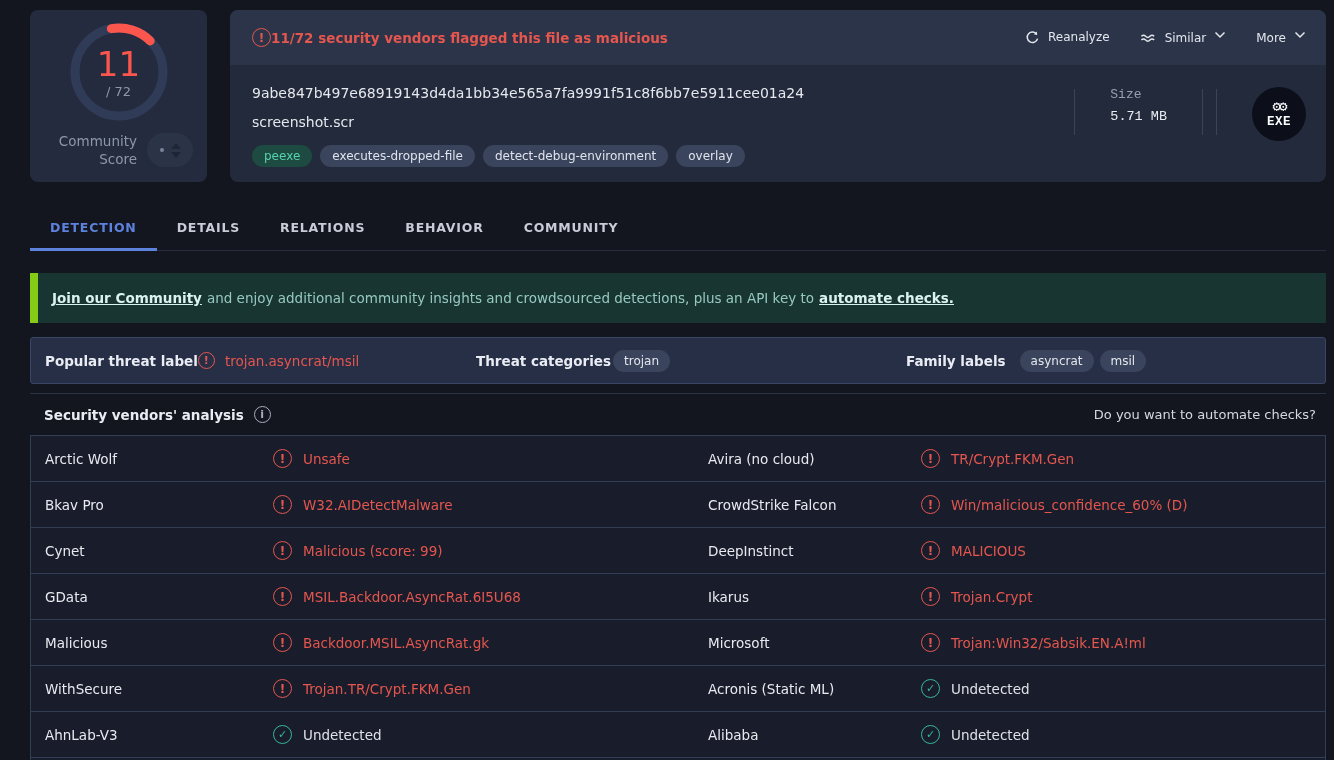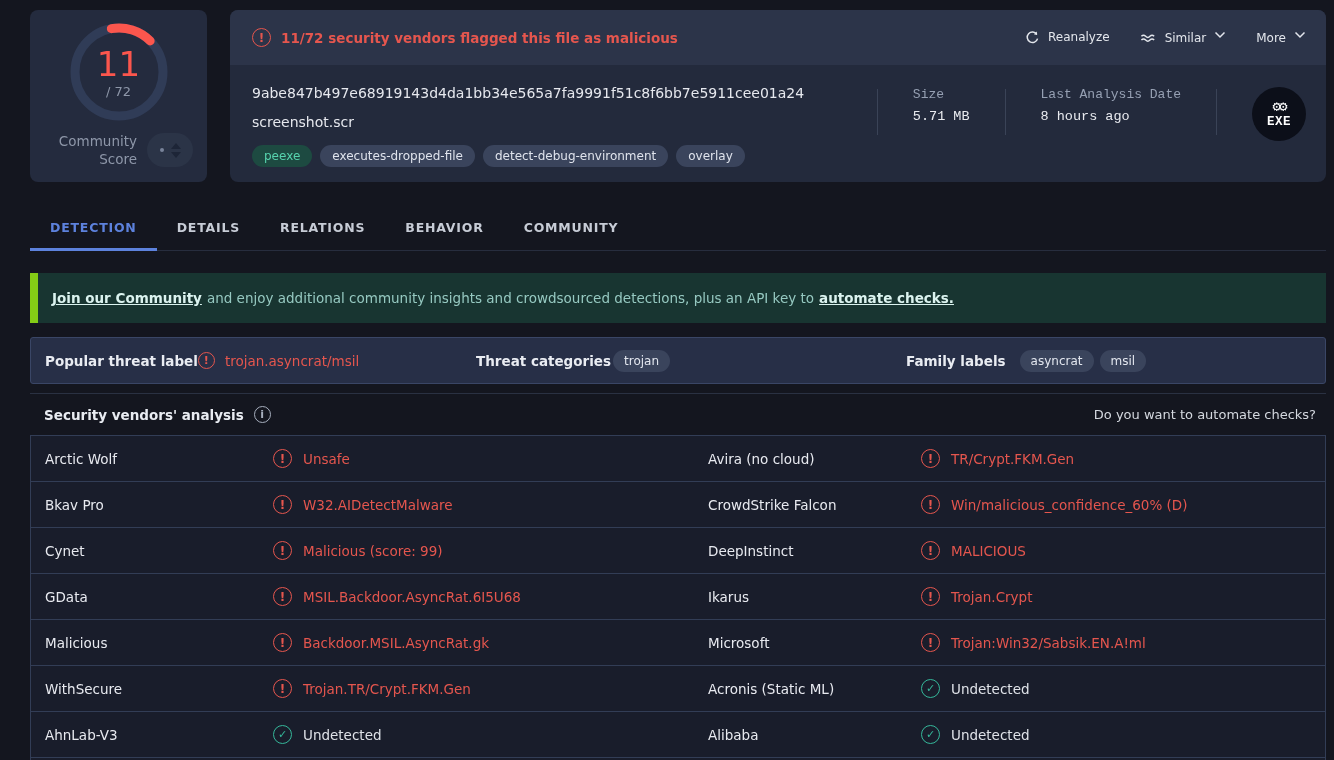--- a/index.html
+++ b/index.html
@@ -28,21 +28,21 @@
   .vote-pill { width:46px; height:34px; border-radius:17px; background:#2b3447;
     display:flex; align-items:center; justify-content:center; gap:7px; cursor:pointer; }
   .vote-dot { width:4px; height:4px; border-radius:50%; background:#79839a; }
   .vote-arrows { display:flex; flex-direction:column; gap:3px; }
   .tri-up { width:0;height:0;border-left:5px solid transparent;border-right:5px solid transparent;border-bottom:6px solid #1d2537; }
   .tri-down { width:0;height:0;border-left:5px solid transparent;border-right:5px solid transparent;border-top:6px solid #1d2537; }
 
   .file-card { flex:1; height:172px; background:#232a3c; border-radius:8px; overflow:hidden; display:flex; flex-direction:column; }
   .file-card-top { height:55px; flex:none; background:#2c3449; display:flex; align-items:center;
     justify-content:space-between; padding:0 20px 0 22px; }
-  .alert-line { display:flex; align-items:center; gap:10px; color:#e5564e; font-weight:700; font-size:13.5px; }
+  .alert-line { display:flex; align-items:center; color:#e5564e; font-weight:700; font-size:13.5px; }
   .circle-badge { width:19px; height:19px; flex:none; border:1.6px solid currentColor; border-radius:50%;
     display:flex; align-items:center; justify-content:center; font-size:12px; font-weight:700; line-height:1; }
   .circle-badge::before { content:"!"; }
   .hdr-actions { display:flex; align-items:center; gap:30px; }
   .hbtn { display:flex; align-items:flex-start; gap:8px; color:#e3e6ec; font-size:12px; cursor:pointer; background:none; border:none; font-family:inherit; }
   .hbtn svg { display:block; }
 
   .file-card-body { flex:1; display:flex; padding:14px 20px 0 22px; }
   .file-main { flex:1; min-width:0; }
   .hash { font-size:14px; color:#e6e8ee; margin-top:6px; }
@@ -184,24 +184,20 @@
             <span class="tag s-default">overlay</span>
           </div>
         </div>
         <div class="file-meta">
           <div class="vdiv"></div>
           <div class="meta-col">
             <div class="meta-label">Size</div>
             <div class="meta-value">5.71 MB</div>
           </div>
           <div class="vdiv"></div>
-          <div class="meta-col">
-            <div class="meta-label">Last Analysis Date</div>
-            <div class="meta-value">8 hours ago</div>
-          </div>
           <div class="vdiv"></div>
           <div class="exe-badge">
             <div class="exe-gears">⚙⚙</div>
             <div class="exe-text">EXE</div>
           </div>
         </div>
       </div>
     </div>
   </div>
 

